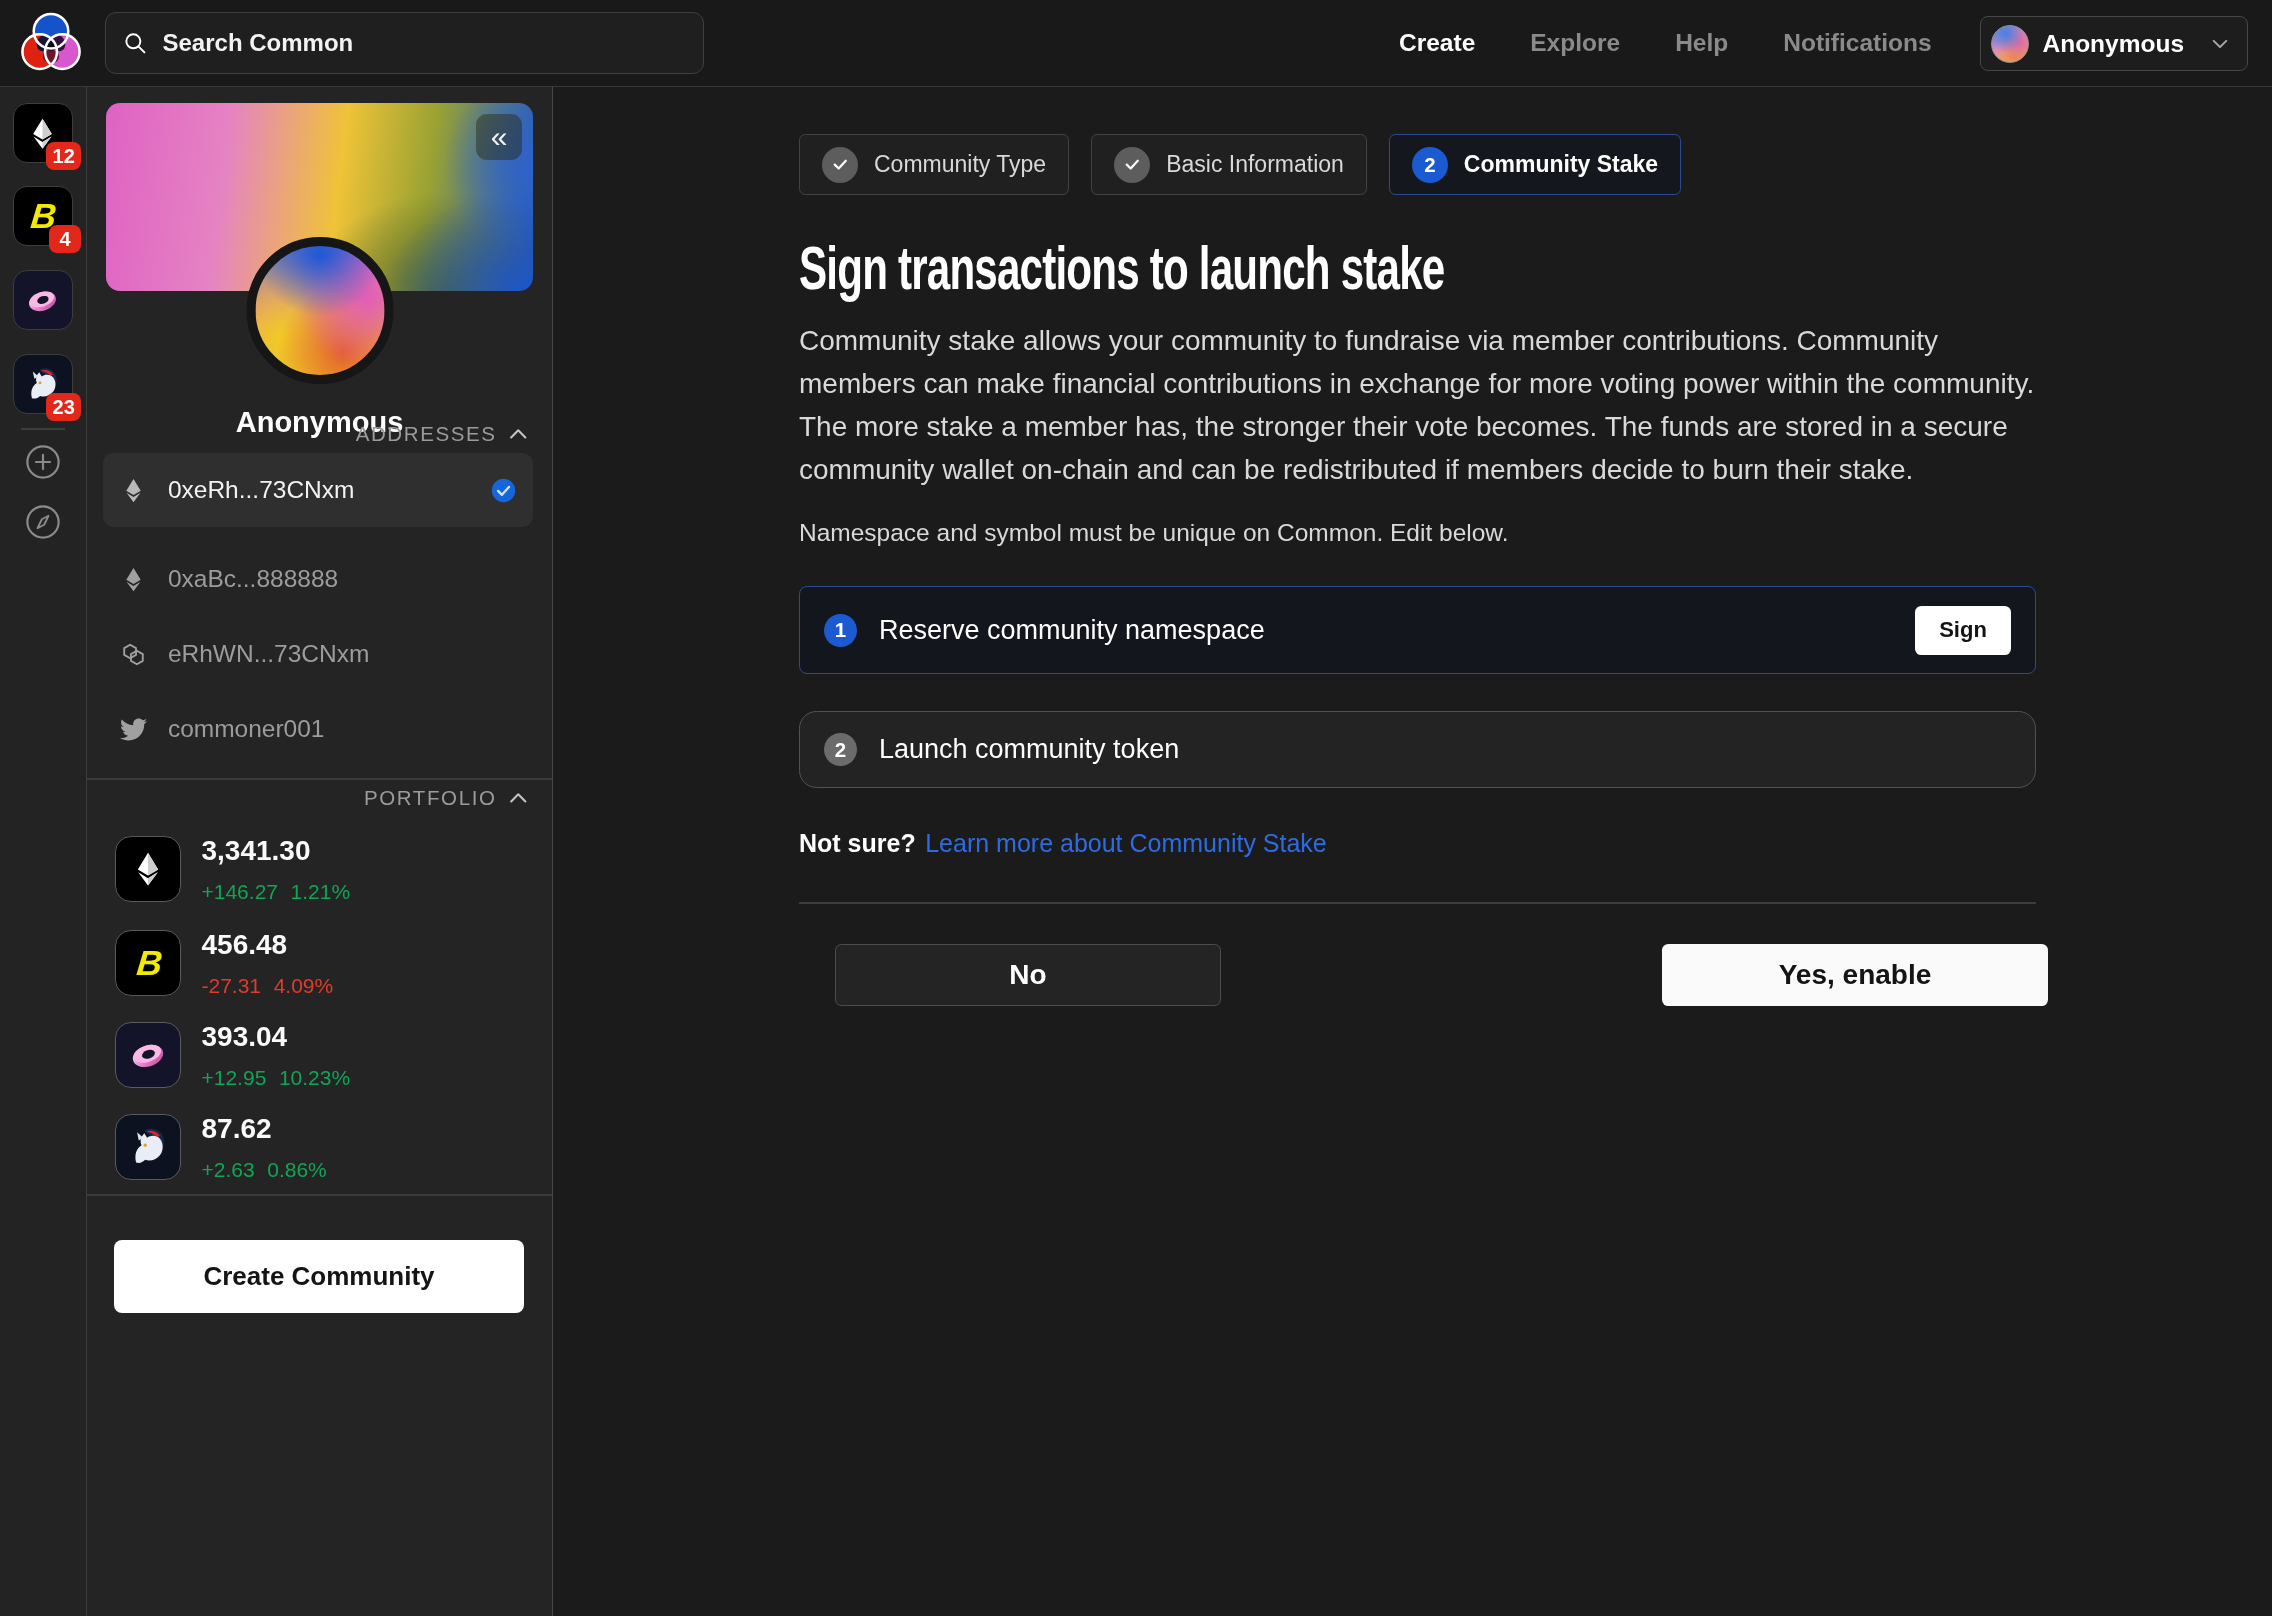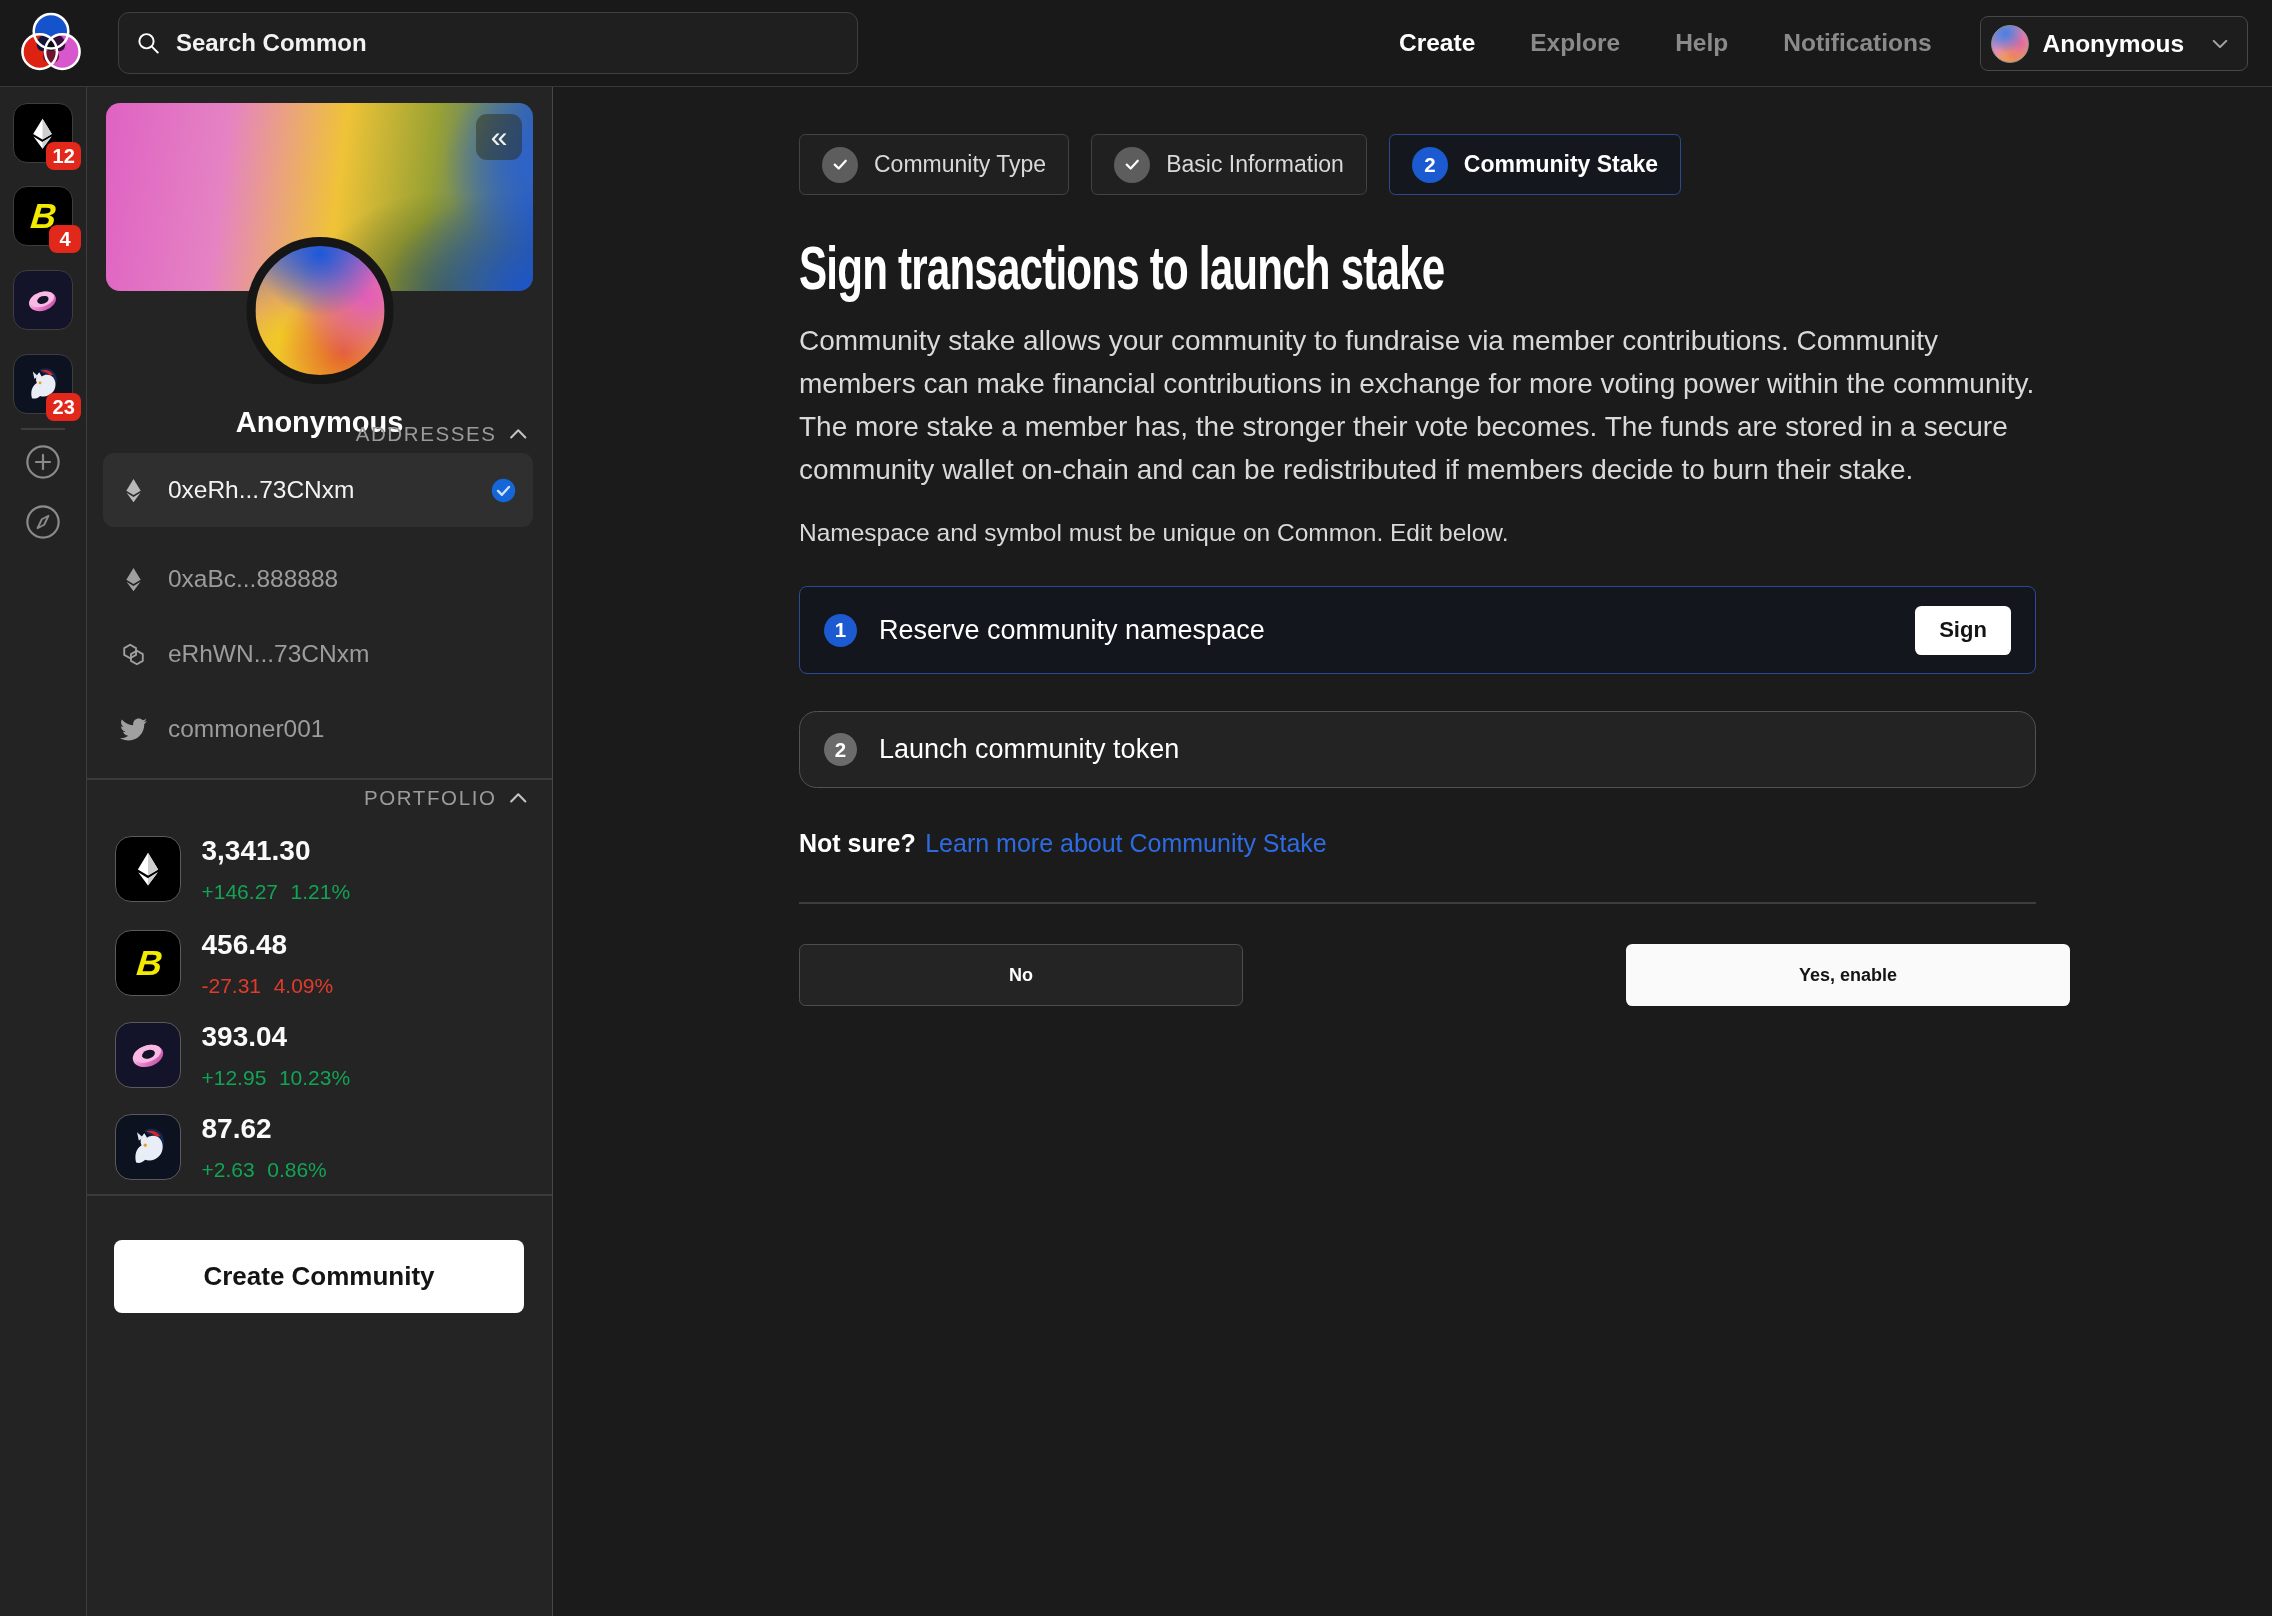--- a/index.html
+++ b/index.html
@@ -3,21 +3,21 @@
 <meta charset="utf-8">
 <style>
   * { box-sizing: border-box; margin: 0; padding: 0; }
   html, body { width: 2273px; height: 1616px; background: #111; }
   body { font-family: "Liberation Sans", sans-serif; }
   .app { position: relative; width: 2273px; height: 1616px; background: #1b1b1b; overflow: hidden; color: #fff; }
 
   
   .topbar { position: absolute; left: 0; top: 0; right: 0; height: 87px; background: #191919; border-bottom: 1.6px solid #383838; z-index: 5; }
   .logo { position: absolute; left: 20.5px; top: 9.5px; width: 60px; height: 66px; }
-  .search { position: absolute; left: 118px; top: 12px; width: 740px; height: 62px; border: 1.6px solid #3f3f3f; border-radius: 11px; background: #1f1f1f; display: flex; align-items: center; padding: 0 17.4px; gap: 14px; }
+  .search { position: absolute; left: 105px; top: 12px; width: 599px; height: 62px; border: 1.6px solid #3f3f3f; border-radius: 11px; background: #1f1f1f; display: flex; align-items: center; padding: 0 17.4px; gap: 14px; }
   .search input { background: transparent; border: none; outline: none; color: #f2f2f2; font: 700 24px "Liberation Sans", sans-serif; width: 100%; }
   .search input::placeholder { color: #f2f2f2; opacity: 1; }
   .topnav { position: absolute; left: 1399px; top: 0; height: 85px; display: flex; align-items: center; gap: 55px; }
   .navlink { font-size: 24.5px; font-weight: 700; color: #8a8a8a; cursor: pointer; white-space: nowrap; }
   .navlink.active { color: #ffffff; font-weight: 800; }
   .profile-btn { position: absolute; right: 25px; top: 16px; width: 268px; height: 55px; border: 1.6px solid #474747; border-radius: 8px; background: #1d1d1d; display: flex; align-items: center; padding: 0 16px 0 9.5px; gap: 14px; cursor: pointer; }
   .profile-avatar { width: 38px; height: 38px; border-radius: 50%; border: 1.6px solid #8f8f8f; flex: 0 0 auto;
     background: radial-gradient(circle at 38% 22%, #4b7fe0 0%, rgba(75,127,224,0) 52%),
                 radial-gradient(circle at 78% 48%, #e0699f 0%, rgba(224,105,159,0) 58%),
                 radial-gradient(circle at 62% 88%, #ef8b4a 0%, rgba(239,139,74,0) 50%),
@@ -86,21 +86,21 @@
   .task1 { top: 499px; height: 88px; border-radius: 8px; border: 1.6px solid #2b4a94; background: #14161d; }
   .task2 { top: 624px; height: 77px; border-radius: 17.4px; border: 1.6px solid #525252; background: #232323; }
   .task-num { width: 33px; height: 33px; border-radius: 50%; background: #1b5ad1; color: #fff; font-size: 20.5px; font-weight: 700; display: flex; align-items: center; justify-content: center; flex: 0 0 auto; }
   .task2 .task-num { background: #6b6b6b; }
   .task-label { margin-left: 22px; font-size: 27px; color: #fff; }
   .sign-btn { margin-left: auto; width: 96px; height: 49px; border-radius: 6.3px; background: #fff; color: #141414; font-size: 22px; font-weight: 700; display: flex; align-items: center; justify-content: center; cursor: pointer; }
   .notsure { position: absolute; left: 245px; top: 742px; font-size: 25px; }
   .notsure-prefix { font-weight: 700; color: #fff; }
   .learn-link { color: #2e6be2; margin-left: 9.5px; cursor: pointer; }
   .hdivider { position: absolute; left: 245px; top: 815px; width: 1237px; height: 1.6px; background: #3d3d3d; }
-  .btn { position: absolute; top: 857px; width: 444px; height: 62px; border-radius: 6.3px; font-size: 18px; font-weight: 700; display: flex; align-items: center; justify-content: center; cursor: pointer; }
+  .btn { position: absolute; top: 857px; width: 386px; height: 62px; border-radius: 6.3px; font-size: 28px; font-weight: 700; display: flex; align-items: center; justify-content: center; cursor: pointer; margin-left: 36px; }
   .btn-no { left: 245px; border: 1.6px solid #4d4d4d; background: #242424; color: #fff; }
   .btn-yes { left: 1072px; background: #fafafa; color: #141414; }
 </style>
 </head>
 <body>
 
 <div class="app">
 
   <header class="topbar">
     <svg class="logo" viewBox="0 0 38 42">

